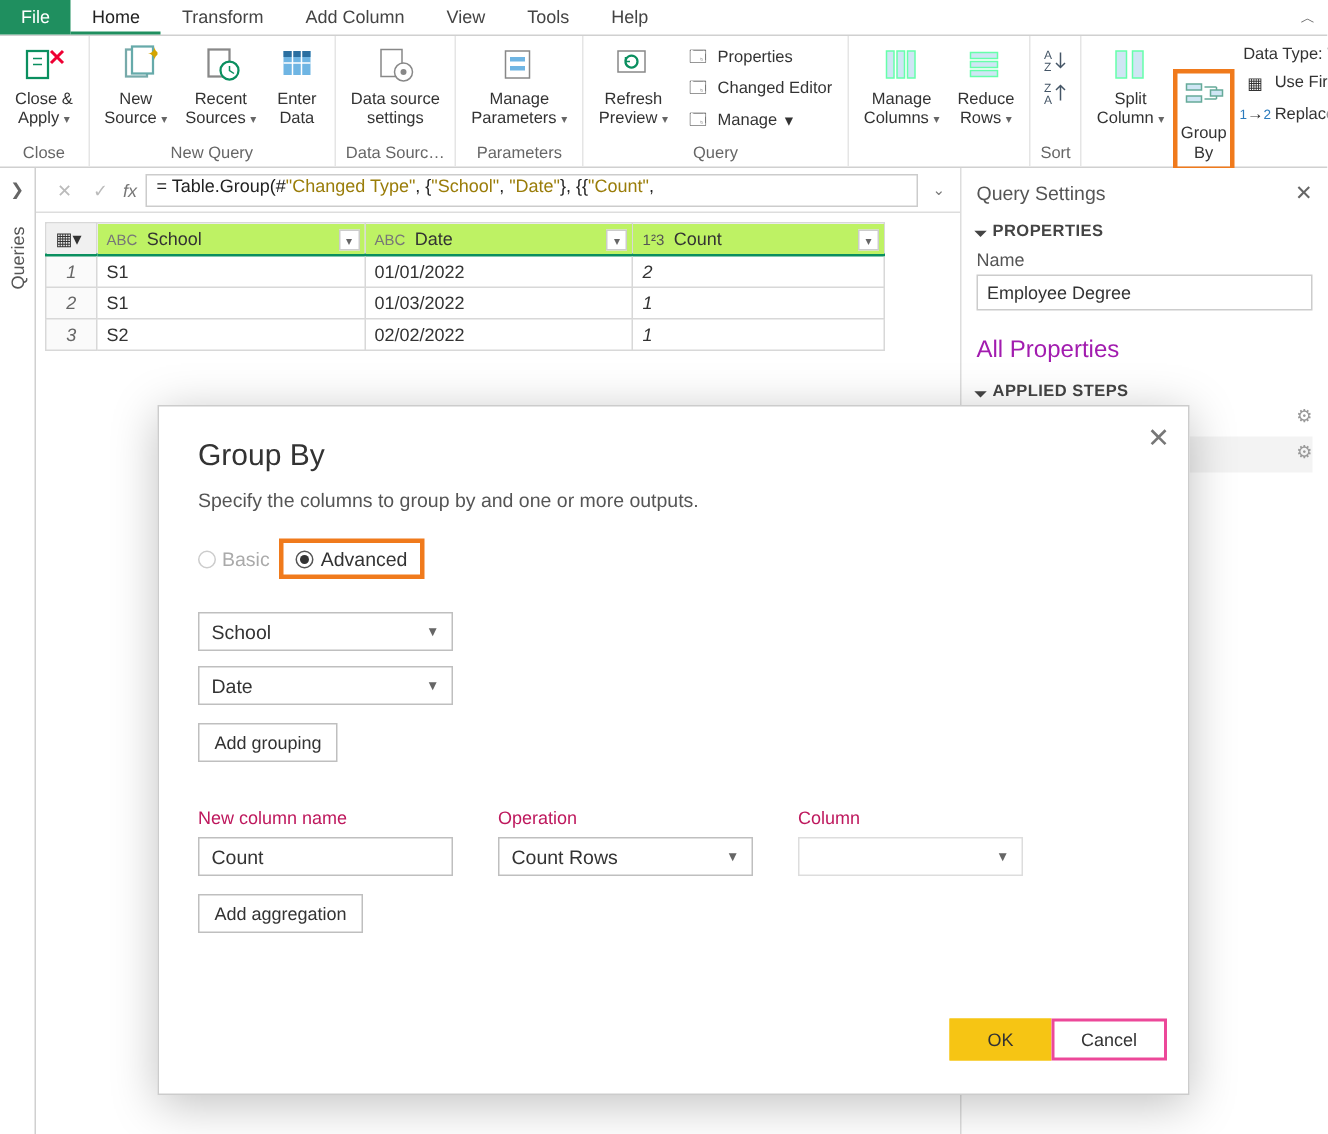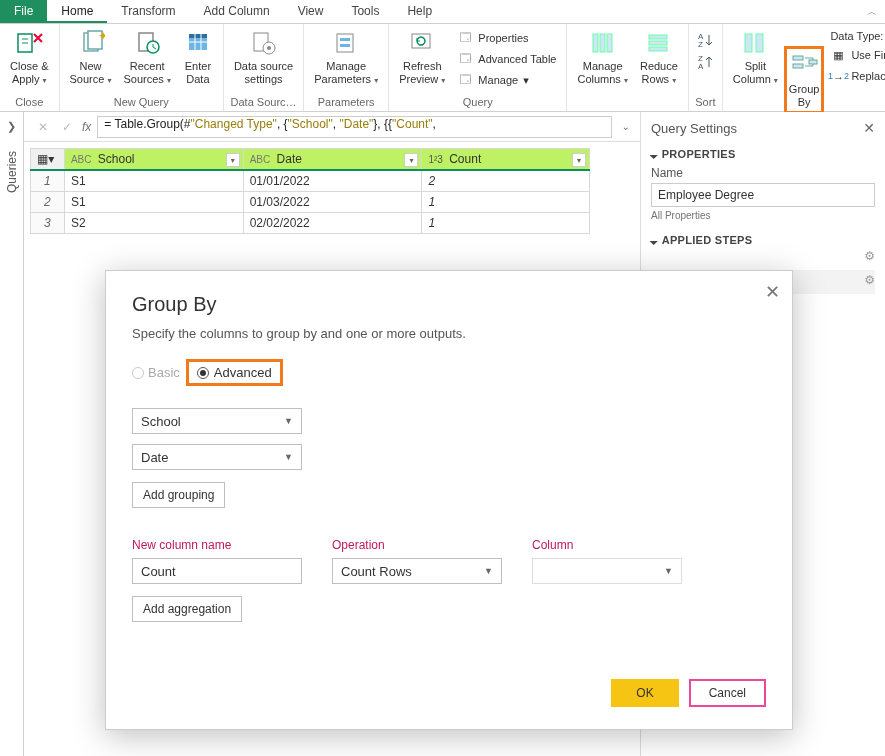--- a/index.html
+++ b/index.html
@@ -60,21 +60,21 @@
 
 .settings-panel { width:245px; border-left:1px solid #ddd; padding:8px 10px; background:#fff;}
 .sp-header { display:flex; justify-content:space-between; align-items:center; margin-bottom:12px;}
 .sp-title { font-size:13px; color:#555;}
 .sp-close { color:#666; cursor:pointer; font-size:14px; }
 .sp-section { margin-bottom:12px;}
 .sp-sechdr { font-size:11px; font-weight:bold; color:#444; letter-spacing:0.3px;}
 .sp-sechdr::before{content:"\25E2"; display:inline-block; transform:rotate(45deg); font-size:7px; color:#444; margin-right:5px; vertical-align:1px;}
 .sp-lbl { font-size:12px; color:#555; margin:6px 0 3px 0;}
 .sp-input { width:100%; border:1px solid #ccc; padding:4px 6px; font-size:12px; color:#333;}
-.sp-link { color:#737373; font-size:10px; cursor:pointer; margin-top:3px; display:inline-block;}
+.sp-link { color:#a21caf; font-size:16px; cursor:pointer; margin-top:18px; display:inline-block;}
 .sp-gear { float:right; color:#999; font-size:12px; margin-top:3px;}
 .sp-gear-row{height:24px; border-bottom:0;}
 
 
 .dialog { position:absolute; left:105px; top:270px; width:688px; height:460px; background:#fff; border:1px solid #ccc; box-shadow:0 6px 30px rgba(0,0,0,0.25); padding:22px 26px;}
 .dlg-close { position:absolute; top:10px; right:12px; font-size:18px; color:#777; cursor:pointer;}
 .dlg-title { font-size:20px; color:#333; margin:0 0 10px 0; font-weight:normal;}
 .dlg-sub { font-size:13px; color:#555; margin-bottom:18px;}
 .dlg-mode { display:flex; align-items:center; gap:6px; margin-bottom:22px;}
 .mode-basic { color:#aaa; font-size:13px; display:flex; align-items:center; gap:4px;}
@@ -87,21 +87,21 @@
 .dd .caret{font-size:9px; color:#666;}
 .dd.disabled{color:#bbb; border-color:#ddd;}
 .btn-small { border:1px solid #bfbfbf; padding:5px 10px; background:#fff; font-size:12px; cursor:pointer; color:#333; display:inline-block;}
 .col-headers{display:flex; gap:30px; margin:30px 0 6px 0;}
 .col-headers .chdr{font-size:12px; color:#be185d;}
 .col-headers .c1{width:170px;}
 .col-headers .c2{width:170px;}
 .col-headers .c3{width:150px;}
 .col-row{display:flex; gap:30px; margin-bottom:12px;}
 .txt-input{width:170px; height:26px; border:1px solid #bfbfbf; padding:0 8px; font-size:13px; color:#333;}
-.dlg-buttons{position:absolute; right:26px; bottom:22px; display:flex; gap:10px;}
+.dlg-buttons{position:absolute; right:14px; bottom:22px; display:flex; }
 .btn-ok{background:#f6c514; border:1px solid #f6c514; padding:5px 24px; font-size:12px; cursor:pointer; color:#333;}
 .btn-cancel{background:#fff; border:2px solid #ec4899; padding:5px 18px; font-size:12px; cursor:pointer; color:#333;}
 
 .code-yellow{color:#9a7d0a;}
 
 svg { display:block; }
 </style>
 </head>
 <body>
 
@@ -220,21 +220,21 @@
           </span>
         <span class="lbl"><span>Refresh</span><br><span>Preview</span> <span class="drop">▾</span></span>
       </div>
       <div class="rstack">
         <div class="rstack-item">
             <span class="rstack-ico">🗔</span>
             <span>Properties</span>
           </div>
         <div class="rstack-item">
             <span class="rstack-ico">🗔</span>
-            <span>Advanced Table</span>
+            <span>Changed Editor</span>
           </div>
         <div class="rstack-item">
             <span class="rstack-ico">🗔</span>
             <span>Manage</span> 
             <span class="drop">▾</span>
           </div>
       </div>
     </div>
     <div class="rgroup-label">Query</div>
   </div>

